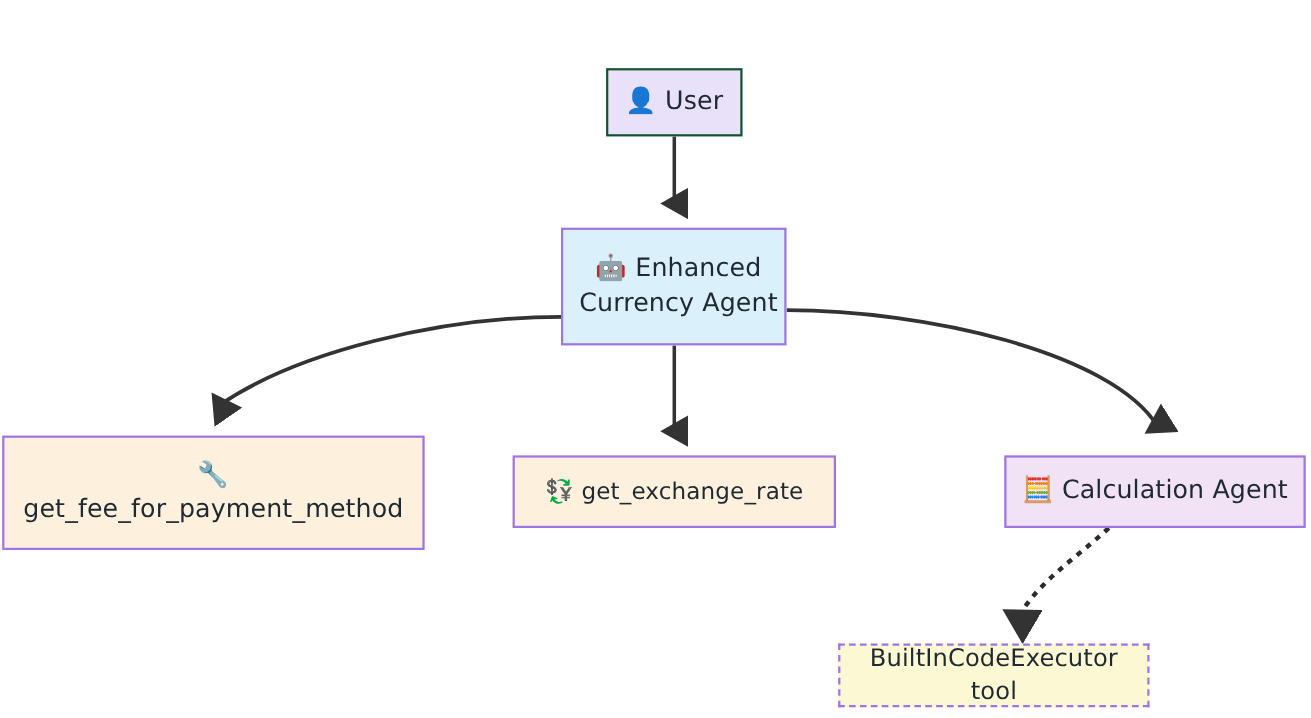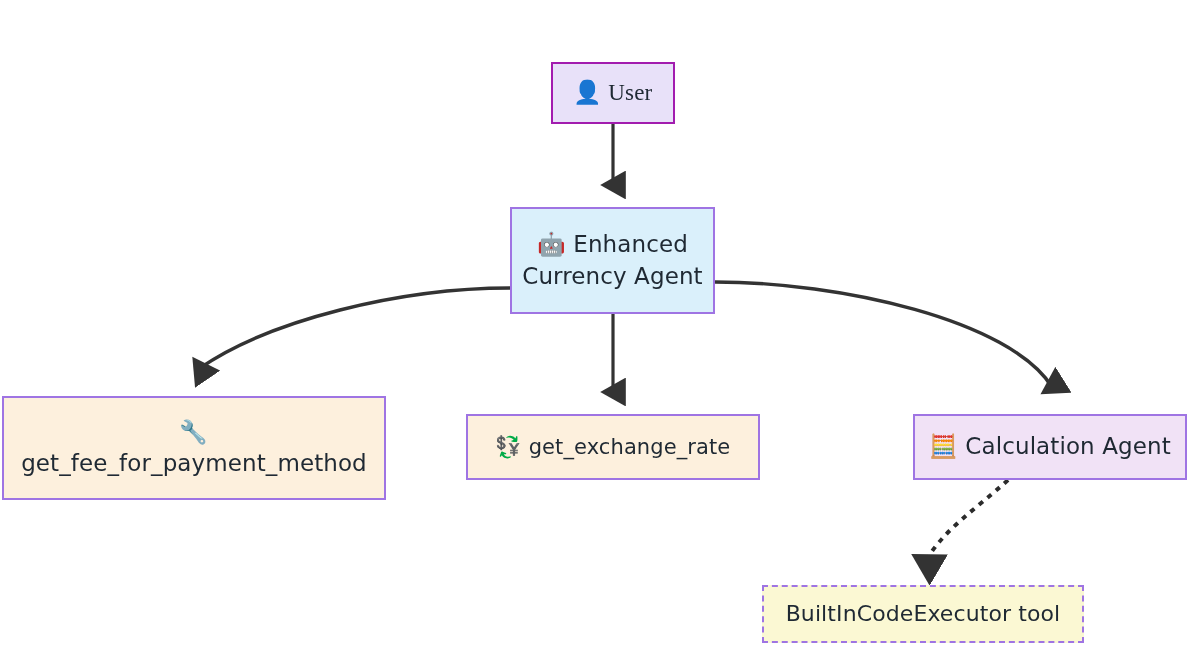--- a/index.html
+++ b/index.html
@@ -48,43 +48,43 @@
   }
 
   
   #node-user {
     left: 551px;  top: 62px;  width: 124px; height: 62px;
     font-size: 23px;
   }
   #node-agent {
     left: 510px; top: 207px; width: 205px; height: 107px;
     font-size: 23px;
+    justify-content: flex-end;
   }
   #node-fee {
     left: 2px;   top: 396px; width: 384px; height: 104px;
     font-size: 23px;
   }
   #node-rate {
     left: 466px; top: 414px; width: 294px; height: 66px;
     font-size: 21px;
   }
   #node-calc {
     left: 913px; top: 414px; width: 274px; height: 66px;
     font-size: 23px;
   }
   #node-exec {
-    left: 762px; top: 585px; width: 322px; height: 58px;
+    left: 762px; top: 585px; width: 283px; height: 58px;
     font-size: 22px;
   }
 
   
   .style-user {
     background: #e8e1f9;
-    border: 2px solid #a21caf;
-    font-family: Liberation Serif, serif;
+    border: 2px solid #14532d;
   }
   .style-agent {
     background: #daf0fb;
     border: 2px solid #9f74e3;
   }
   .style-tool {
     background: #fdf0dd;
     border: 2px solid #9f74e3;
   }
   .style-subagent {

